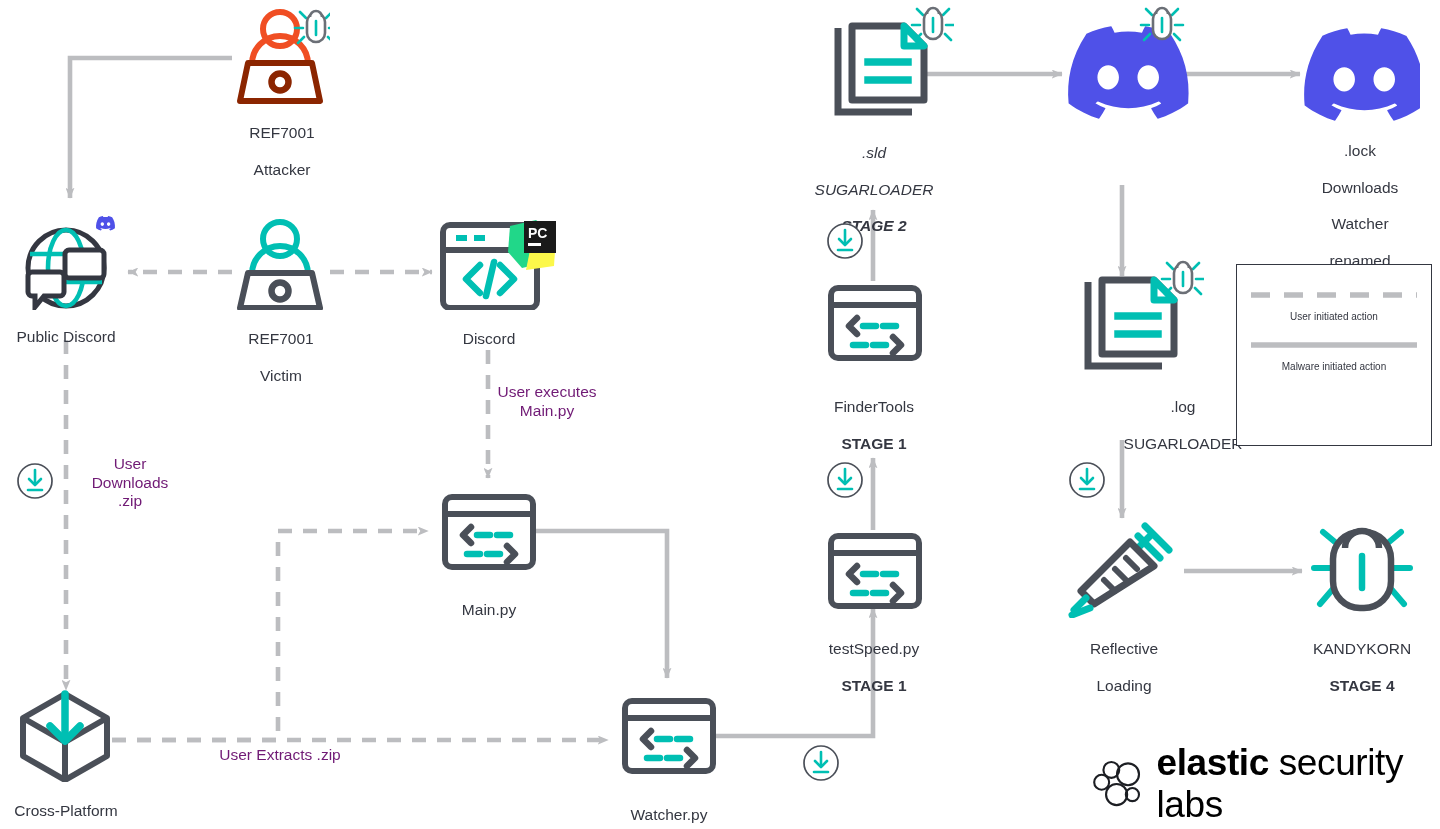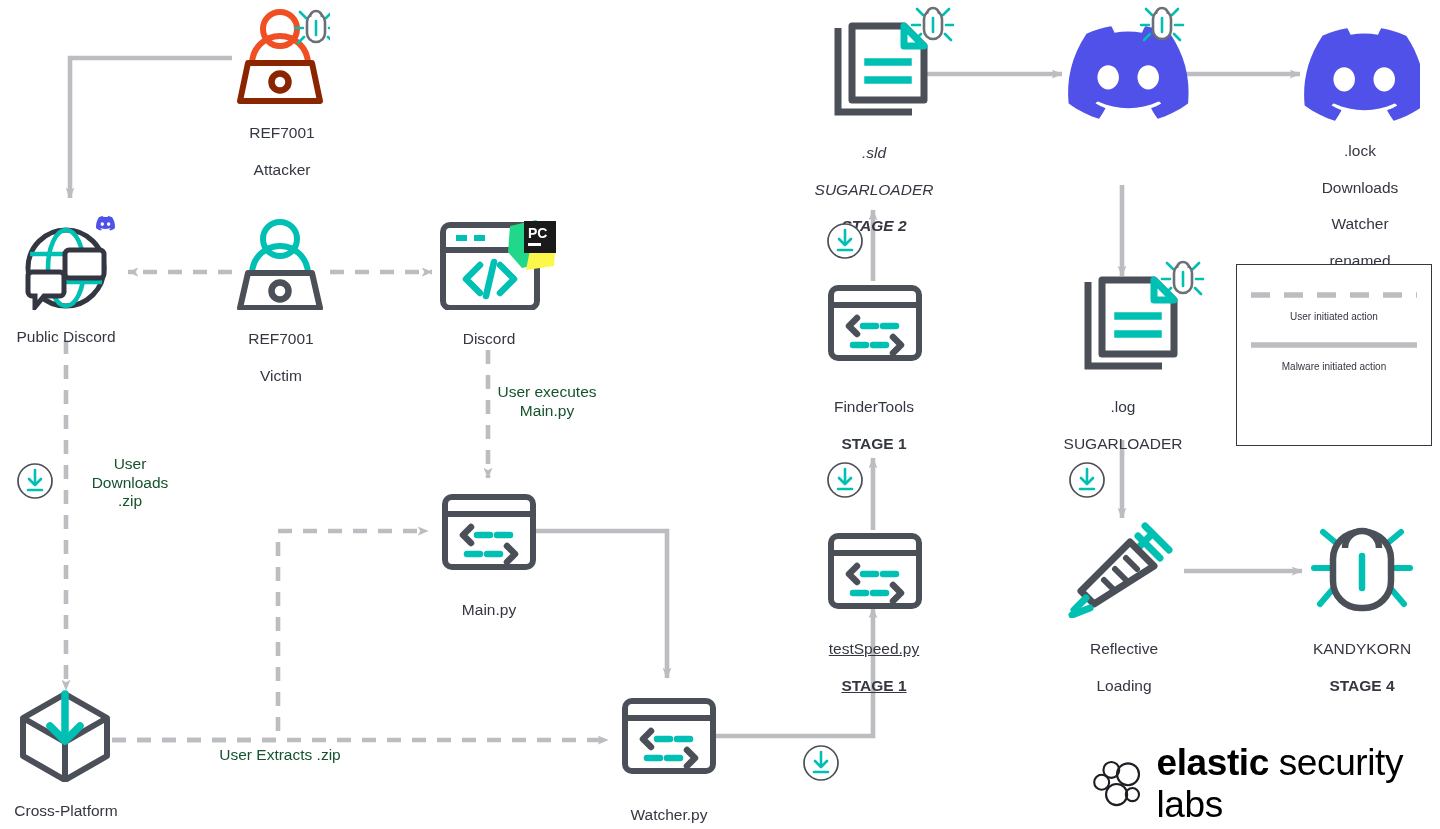--- a/index.html
+++ b/index.html
@@ -7,21 +7,21 @@
        font-family:"Liberation Sans","DejaVu Sans",sans-serif;
        color:#343741;}
   #stage{position:relative;width:1440px;height:712px;}
   svg.layer{position:absolute;left:0;top:0;width:1440px;height:829px;}
   .node{position:absolute;}
   .lbl{position:absolute;text-align:center;line-height:1.18;
        font-size:15.5px;color:#343741;white-space:pre-line;}
   .lbl .r1{display:block;}
   .lbl .bold{display:block;font-weight:bold;}
   .edgelbl{position:absolute;text-align:center;font-size:15.5px;
-           line-height:1.2;color:#14532d;}
+           line-height:1.2;color:#701a75;}
   .legend{position:absolute;border:1.6px solid #343741;background:#fff;
           box-sizing:border-box;}
   .legend .lgtxt{text-align:center;font-size:10px;line-height:1.2;color:#343741;}
   .elastic{position:absolute;display:flex;align-items:center;}
   .elastic .et{font-size:37px;color:#000000;letter-spacing:-.4px;}
   .elastic .et .thin{font-weight:300;}
 </style>
 </head>
 <body>
 
@@ -210,21 +210,21 @@
       <line x1="3" y1="20" x2="91" y2="20" stroke="#4A4F58" stroke-width="6"></line>
       <path d="M29,33 L21,41 L29,49" fill="none" stroke="#4A4F58" stroke-width="6.5" stroke-linecap="round" stroke-linejoin="round"></path>
       <line x1="35" y1="41" x2="48" y2="41" stroke="#00BFB3" stroke-width="6.5" stroke-linecap="round"></line>
       <line x1="55" y1="41" x2="68" y2="41" stroke="#00BFB3" stroke-width="6.5" stroke-linecap="round"></line>
       <line x1="25" y1="60" x2="38" y2="60" stroke="#00BFB3" stroke-width="6.5" stroke-linecap="round"></line>
       <line x1="45" y1="60" x2="58" y2="60" stroke="#00BFB3" stroke-width="6.5" stroke-linecap="round"></line>
       <path d="M65,52 L73,60 L65,68" fill="none" stroke="#4A4F58" stroke-width="6.5" stroke-linecap="round" stroke-linejoin="round"></path>
     </g>
   </svg>
 </div>
-<div class="lbl" style="left:808px;top:622px;width:132px;text-decoration:underline;">
+<div class="lbl" style="left:808px;top:622px;width:132px;">
   <span class="r1">testSpeed.py</span>
   <span class="bold">STAGE 1</span>
 </div>
 
 <div class="node" style="left:828px;top:285px;width:94px;height:76px;">
   <svg width="94" height="76" viewBox="0 0 94 76">
     <g>
       <rect x="3" y="3" width="88" height="70" rx="7" fill="#fff" stroke="#4A4F58" stroke-width="6"></rect>
       <line x1="3" y1="20" x2="91" y2="20" stroke="#4A4F58" stroke-width="6"></line>
       <path d="M29,33 L21,41 L29,49" fill="none" stroke="#4A4F58" stroke-width="6.5" stroke-linecap="round" stroke-linejoin="round"></path>
@@ -308,21 +308,21 @@
     <g stroke="#00BFB3" stroke-width="2.6" fill="none" stroke-linecap="round">
       <path d="M97,11 l-6,-6 M117,11 l6,-6 M94,21 h-8 M120,21 h8 M95,30 l-6,6 M119,30 l6,6"></path>
     </g>
     <g>
       <rect x="98" y="6" width="18" height="29" rx="9" fill="#fff" stroke="#6B6F76" stroke-width="2.6"></rect>
       <path d="M101,10 a6,6 0 0 1 12,0" fill="#fff" stroke="#6B6F76" stroke-width="2.6"></path>
       <line x1="107" y1="14" x2="107" y2="28" stroke="#00BFB3" stroke-width="2.6" stroke-linecap="round"></line>
     </g>
   </svg>
 </div>
-<div class="lbl" style="left:1040px;top:380px;width:166px;">
+<div class="lbl" style="left:1100px;top:380px;width:166px;">
   <span class="r1">.log</span>
   <span class="r1">SUGARLOADER</span>
 </div>
 
 <div class="node" style="left:1068px;top:516px;width:112px;height:102px;">
   <svg width="112" height="102" viewBox="0 0 112 102">
     <g stroke-linecap="round" stroke-linejoin="round" fill="none">
       <line x1="77" y1="10" x2="101" y2="34" stroke="#00BFB3" stroke-width="7"></line>
       <line x1="70" y1="20" x2="92" y2="42" stroke="#00BFB3" stroke-width="7"></line>
       <line x1="84" y1="18" x2="62" y2="40" stroke="#00BFB3" stroke-width="7"></line>

